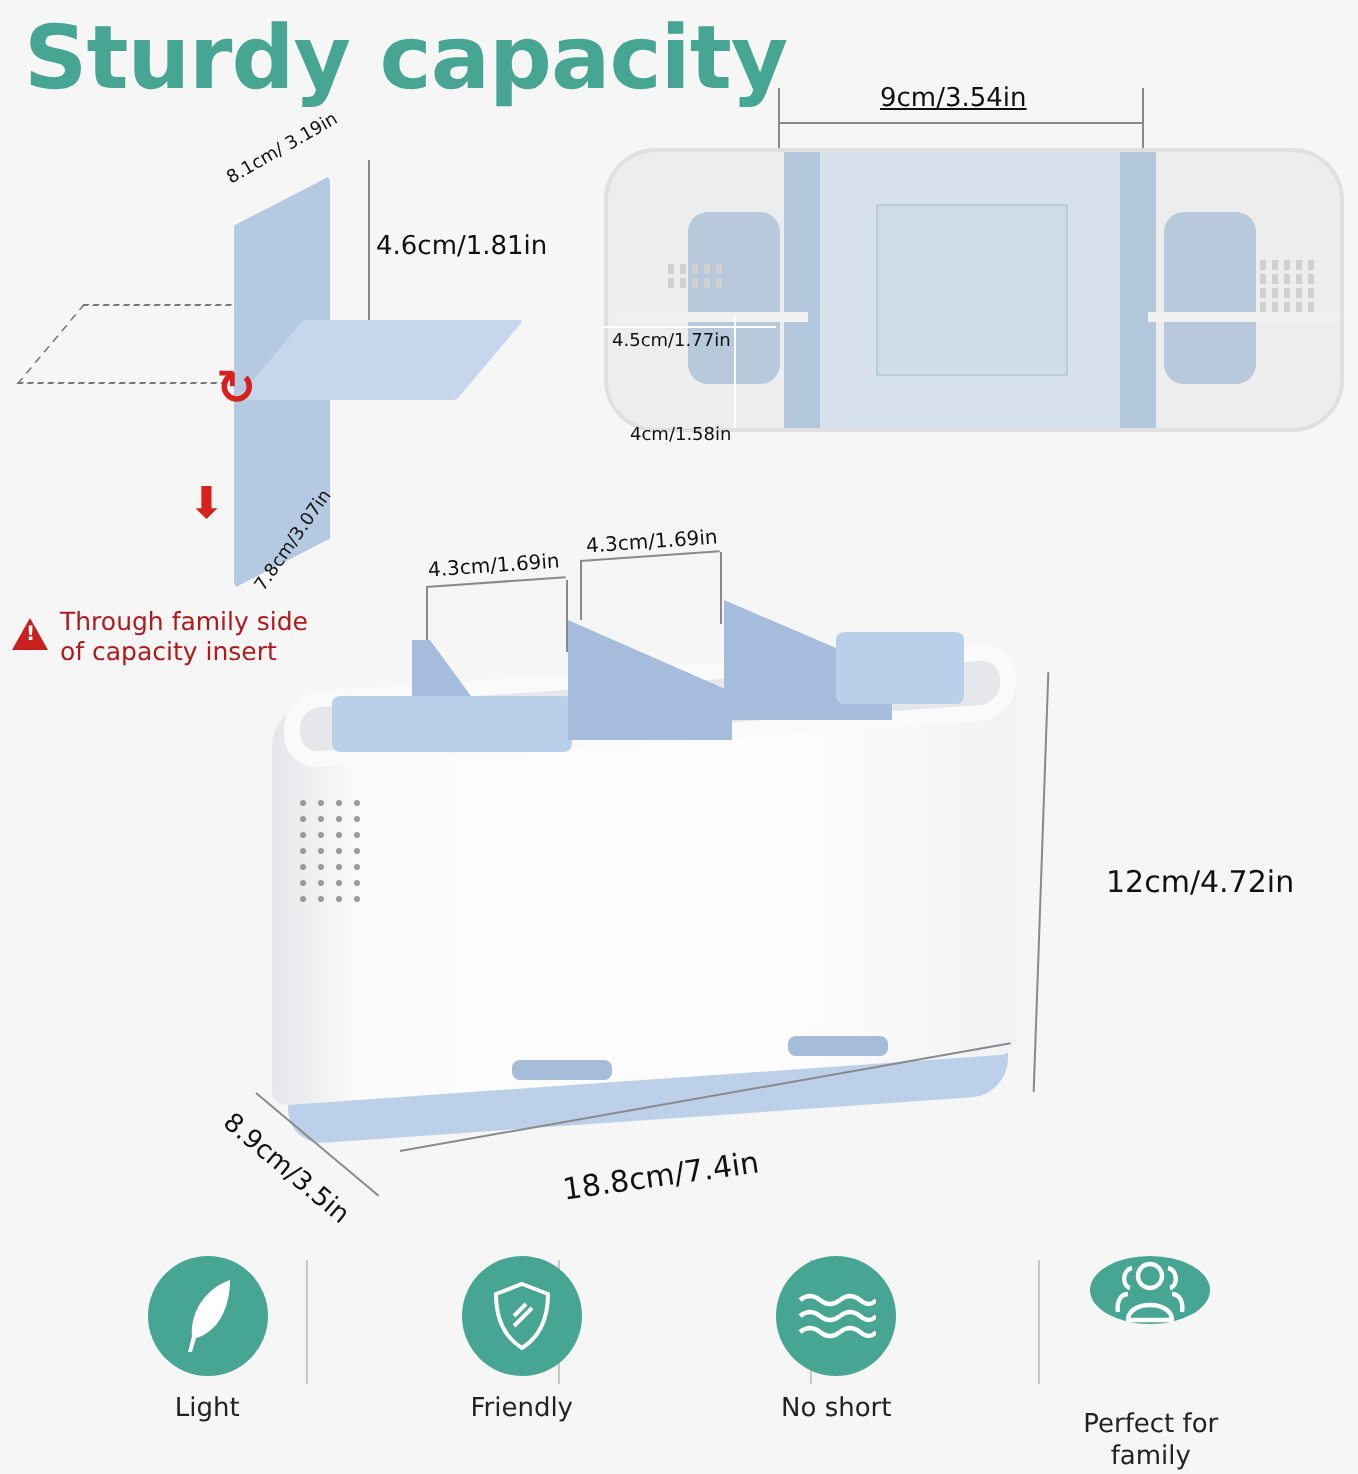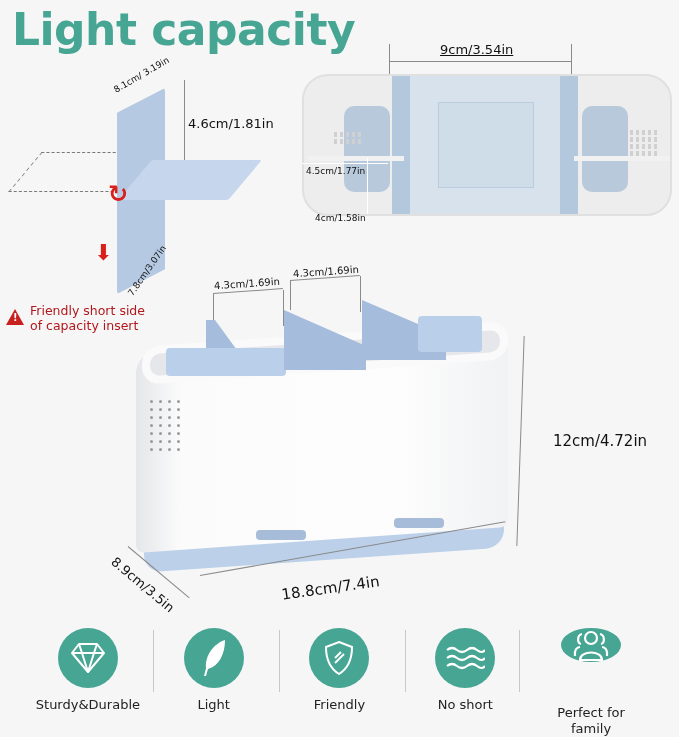--- a/index.html
+++ b/index.html
@@ -55,40 +55,40 @@
     
     .features { position: absolute; left: 0; top: 628px; width: 679px; height: 109px; display: flex; justify-content: space-around; padding: 0 25px; }
     .feature { width: 110px; display: flex; flex-direction: column; align-items: center; }
     .feature-circle { width: 60px; height: 60px; border-radius: 50%; background: #46a593; display: flex; align-items: center; justify-content: center; }
     .feature-label { margin-top: 9px; font-size: 13px; color: #222; text-align: center; line-height: 16px; }
     .sep { position: absolute; top: 630px; width: 1px; height: 62px; background: #c8c8c8; }
   </style>
 </head>
 <body>
 
-<div class="title">Light capacity</div>
+<div class="title">Sturdy capacity</div>
 
 <div>
   <div class="dashed-shelf"></div>
   <div class="div-vert" style="transform:none; left:117px; top:88px; width:48px; height:206px; clip-path: polygon(0 12%, 100% 0, 100% 88%, 0 100%);"></div>
   <div class="div-horz"></div>
   <div class="rotate-arrow">↻</div>
   <div class="down-arrow">⬇</div>
   <div class="dim small" style="left:112px; top:86px; transform: rotate(-30deg); transform-origin:left top;">8.1cm/ 3.19in</div>
   <div class="line" style="left:184px; top:80px; width:1px; height:80px;"></div>
   <div class="dim" style="left:188px; top:116px;">4.6cm/1.81in</div>
   <div class="dim small" style="left:126px; top:292px; transform: rotate(-55deg); transform-origin:left top;">7.8cm/3.07in</div>
 </div>
 
 <div class="warning">
   <div class="warning-icon">
       <span>!</span>
     </div>
   <div class="warning-text">
-    <div>Friendly short side</div>
+    <div>Through family side</div>
     <div>of capacity insert</div>
   </div>
 </div>
 
 <div class="line" style="left:389px; top:44px; width:1px; height:34px;"></div>
 <div class="line" style="left:571px; top:44px; width:1px; height:34px;"></div>
 <div class="line" style="left:389px; top:61px; width:182px; height:1px;"></div>
 <div class="dim" style="left:440px; top:42px;text-decoration:underline;">9cm/3.54in</div>
 
 <div class="tray">
@@ -199,30 +199,20 @@
 <div class="dim" style="left:118px; top:554px; transform: rotate(40deg); transform-origin:left top;">8.9cm/3.5in</div>
 
 <div class="sep" style="left:153px;"></div>
 <div class="sep" style="left:279px;"></div>
 <div class="sep" style="left:405px;"></div>
 <div class="sep" style="left:519px;"></div>
 
 <div class="features">
   <div class="feature">
     <div class="feature-circle">
-      <svg width="36" height="32" viewBox="0 0 36 32" fill="none" stroke="#fff" stroke-width="2" stroke-linejoin="round">
-        <polygon points="9,2 27,2 34,11 18,30 2,11"></polygon>
-          <line x1="2" y1="11" x2="34" y2="11"></line>
-        <polyline points="9,2 12,11 18,30 24,11 27,2"></polyline>
-      </svg>
-    </div>
-    <div class="feature-label">Sturdy&amp;Durable</div>
-  </div>
-  <div class="feature">
-    <div class="feature-circle">
       <svg width="30" height="40" viewBox="0 0 30 40" fill="#fff">
         <path d="M26 2 C14 6 6 18 7 30 L5 38 L7 38 L9 31 C20 28 26 16 26 2 Z"></path>
       </svg>
     </div>
     <div class="feature-label">Light</div>
   </div>
   <div class="feature">
     <div class="feature-circle">
       <svg width="32" height="36" viewBox="0 0 32 36" fill="none" stroke="#fff" stroke-width="2">
         <path d="M16 2 L29 7 C29 20 24 29 16 34 C8 29 3 20 3 7 Z"></path>

